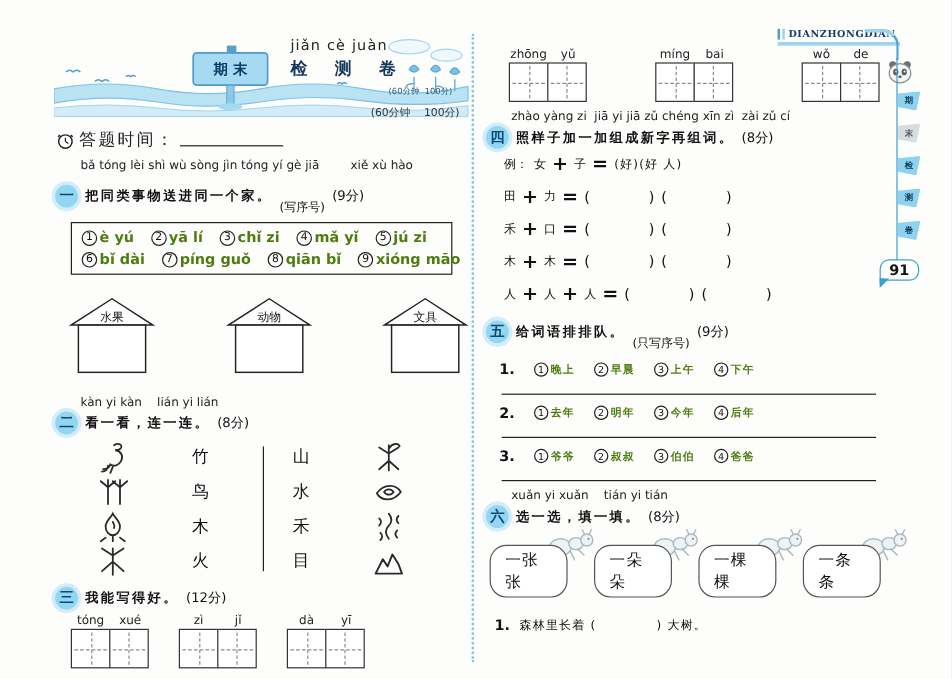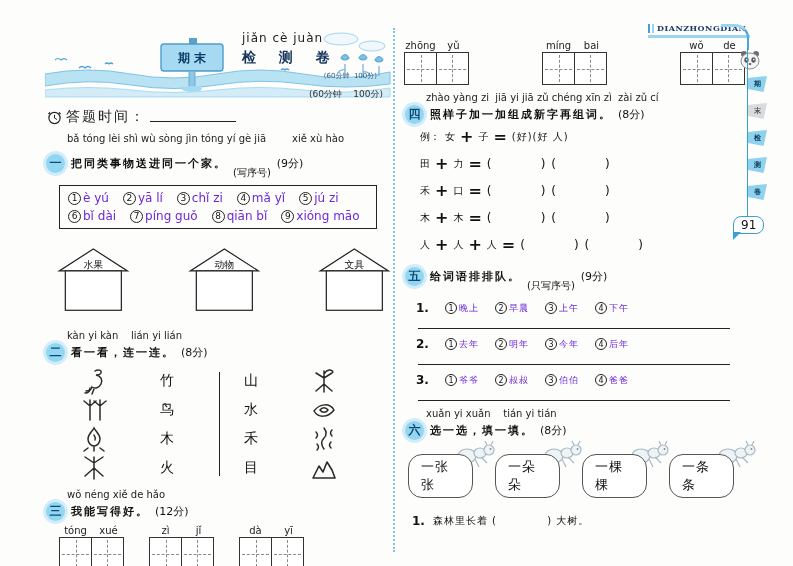--- a/index.html
+++ b/index.html
@@ -33,21 +33,21 @@
   .sec-text { font-size:11px; font-weight:bold; color:#111; letter-spacing:2px; }
   .sec-sub  { font-size:10px; color:#111;margin-top:20px; }
   .sec-score{ font-size:11px; color:#111; }
 
   
   .opt-box { border:1.5px solid #222; margin:5px 0 0 14px; width:318px; padding:3px 6px; }
   .opt-row { display:flex; gap:14px; justify-content:flex-start; padding:2px 2px; }
   .opt { display:inline-flex; align-items:center; gap:2px; }
   .circ { display:inline-flex; width:13px; height:13px; border:1.1px solid #222; border-radius:50%;
           font-size:9px; align-items:center; justify-content:center; color:#111; flex:0 0 auto; }
-  .opt-t { font-size:12px; color:#6d28d9; white-space:pre; }
+  .opt-t { font-size:12px; color:#4d7c0f; white-space:pre;font-weight:bold; }
 
   .houses { display:flex; gap:58px; margin:8px 0 0 12px; }
 
   
   .match-table { position:relative; width:310px; margin:4px 0 0 18px; }
   .match-table::before { content:""; position:absolute; left:156px; top:6px; bottom:6px; border-left:1.6px solid #222; }
   .match-row { display:grid; grid-template-columns:62px 84px 84px 62px; align-items:center; height:29px; }
   .match-pict { display:flex; justify-content:center; }
   .match-ch { text-align:center; font-size:14px; color:#111; }
 
@@ -99,21 +99,21 @@
   .side-corner { position:absolute; left:-14px; top:0; width:28px; height:26px;
                  border-top:3px solid #9ad4ee; border-right:2px solid #4aa8d8; border-top-right-radius:14px; }
   .side-line { position:absolute; left:12px; top:24px; height:172px; border-left:1.6px solid #3aa0d0; }
   .panda { position:absolute; left:4px; top:26px; }
   .tab { position:absolute; left:13px; width:19px; height:16px; background:#8ed2ee;
          clip-path:polygon(0 12%, 100% 0, 82% 100%, 0 82%);
          display:flex; align-items:center; justify-content:center;
          font-size:7px; color:#0d3c5e; font-weight:bold; }
   .tab.gray { background:#d7dcdf; color:#555; }
   .page-bubble { position:absolute; left:-2px; top:192px; border:1.6px solid #3aa0d0; background:#fff;
-                 border-radius:8px 8px 8px 2px; padding:1px 7px; font-size:12px; font-weight:normal; color:#111; }
+                 border-radius:8px 8px 8px 2px; padding:1px 7px; font-size:12px; font-weight:bold; color:#111; }
   .page-bubble::after { content:""; position:absolute; left:-1px; bottom:-7px; border:4px solid transparent;
                  border-top-color:#3aa0d0; border-left-color:#3aa0d0; }
   svg text { font-family:"DejaVu Sans","Liberation Sans",sans-serif; }
 </style>
 </head>
 <body>
 
 <div class="shot">
   <div class="divider"></div>
 
@@ -305,21 +305,20 @@
         <span class="match-ch">目</span>
         <span class="match-pict">
           <svg width="26" height="28" viewBox="0 0 26 28" fill="none" stroke="#2a2a2a" stroke-width="1.6" stroke-linejoin="round">
             <path d="M2,24 L8,12 L12,18 L16,8 L21,16 L24,24 Z"></path>
           </svg>
         </span>
       </div>
     </div>
 
     <div class="sec-head">
-      <div class="pin-row"><span>wǒ néng xiě de hǎo</span></div>
       <div class="text-row">
         <span class="badge">三</span>
         <span class="sec-text">我能写得好。</span>
         <span class="sec-score">(12分)</span>
       </div>
     </div>
 
     <div class="grids-row">
       <div class="word-block">
         <div class="pinyin-pair">
@@ -349,21 +348,21 @@
         <div class="tzg">
             <div class="cell"></div>
             <div class="cell"></div>
           </div>
       </div>
     </div>
   </div>
 
   <div class="right-page">
 
-    <div class="grids-row" style="margin-left:0; gap:72px;align-items:flex-end;">
+    <div class="grids-row" style="margin-left:20px; gap:56px;align-items:flex-end;">
       <div class="word-block">
         <div class="pinyin-pair">
             <span>zhōng</span>
             <span>yǔ</span>
           </div>
         <div class="tzg">
             <div class="cell"></div>
             <div class="cell"></div>
           </div>
       </div>

